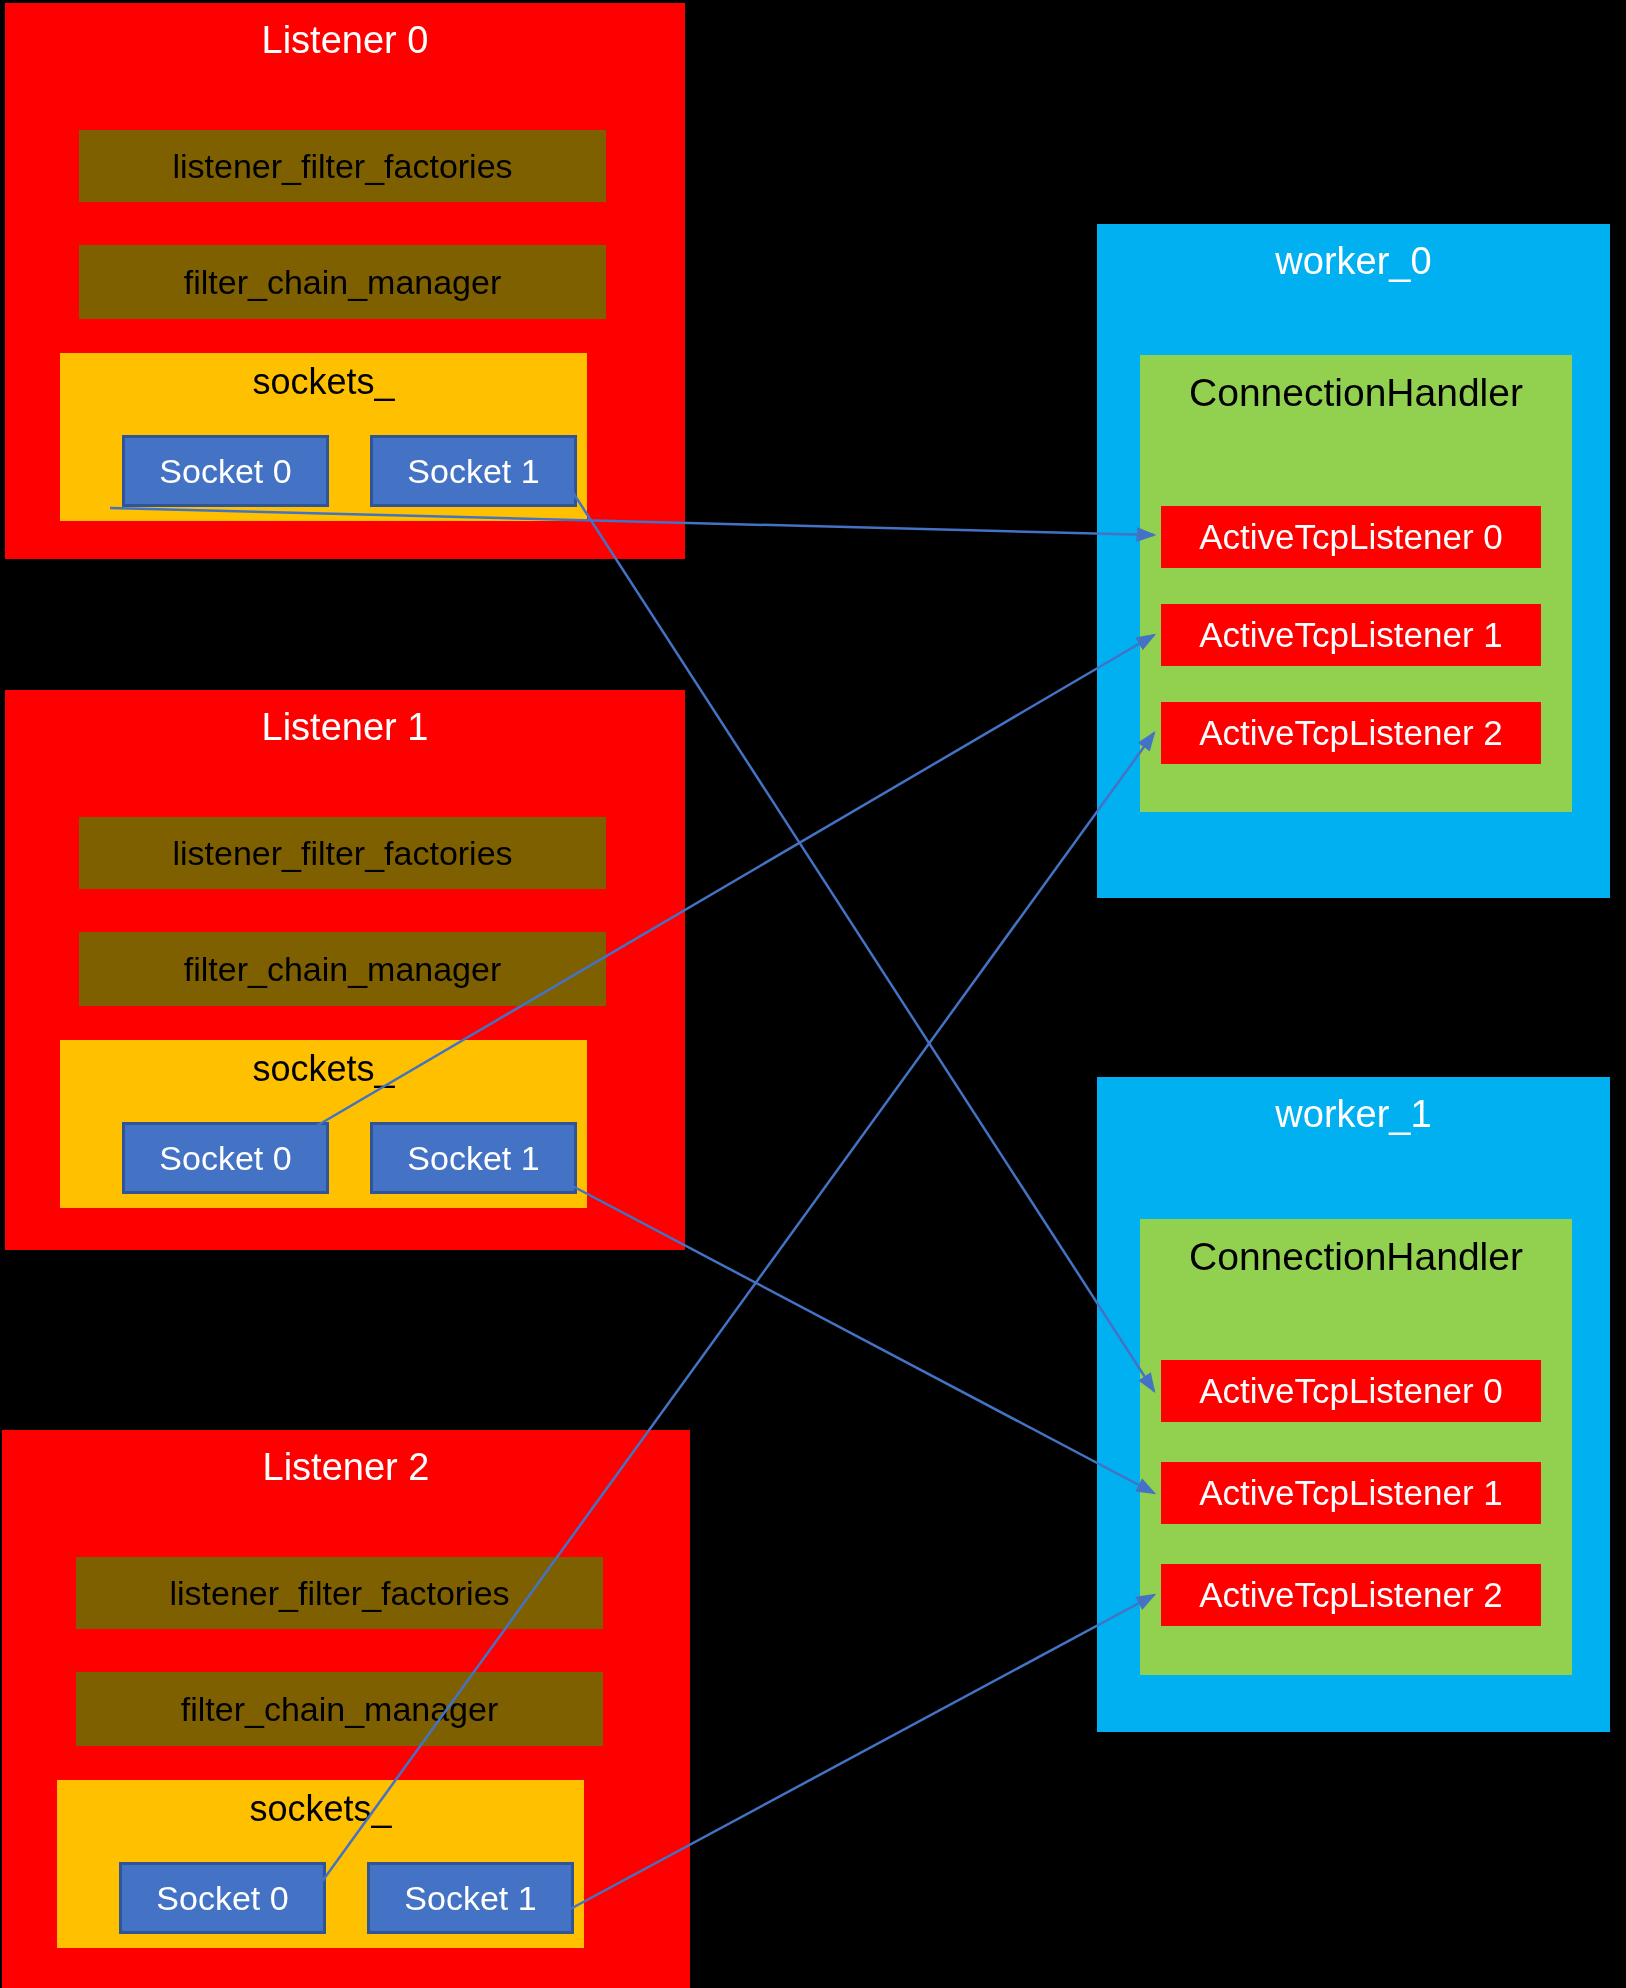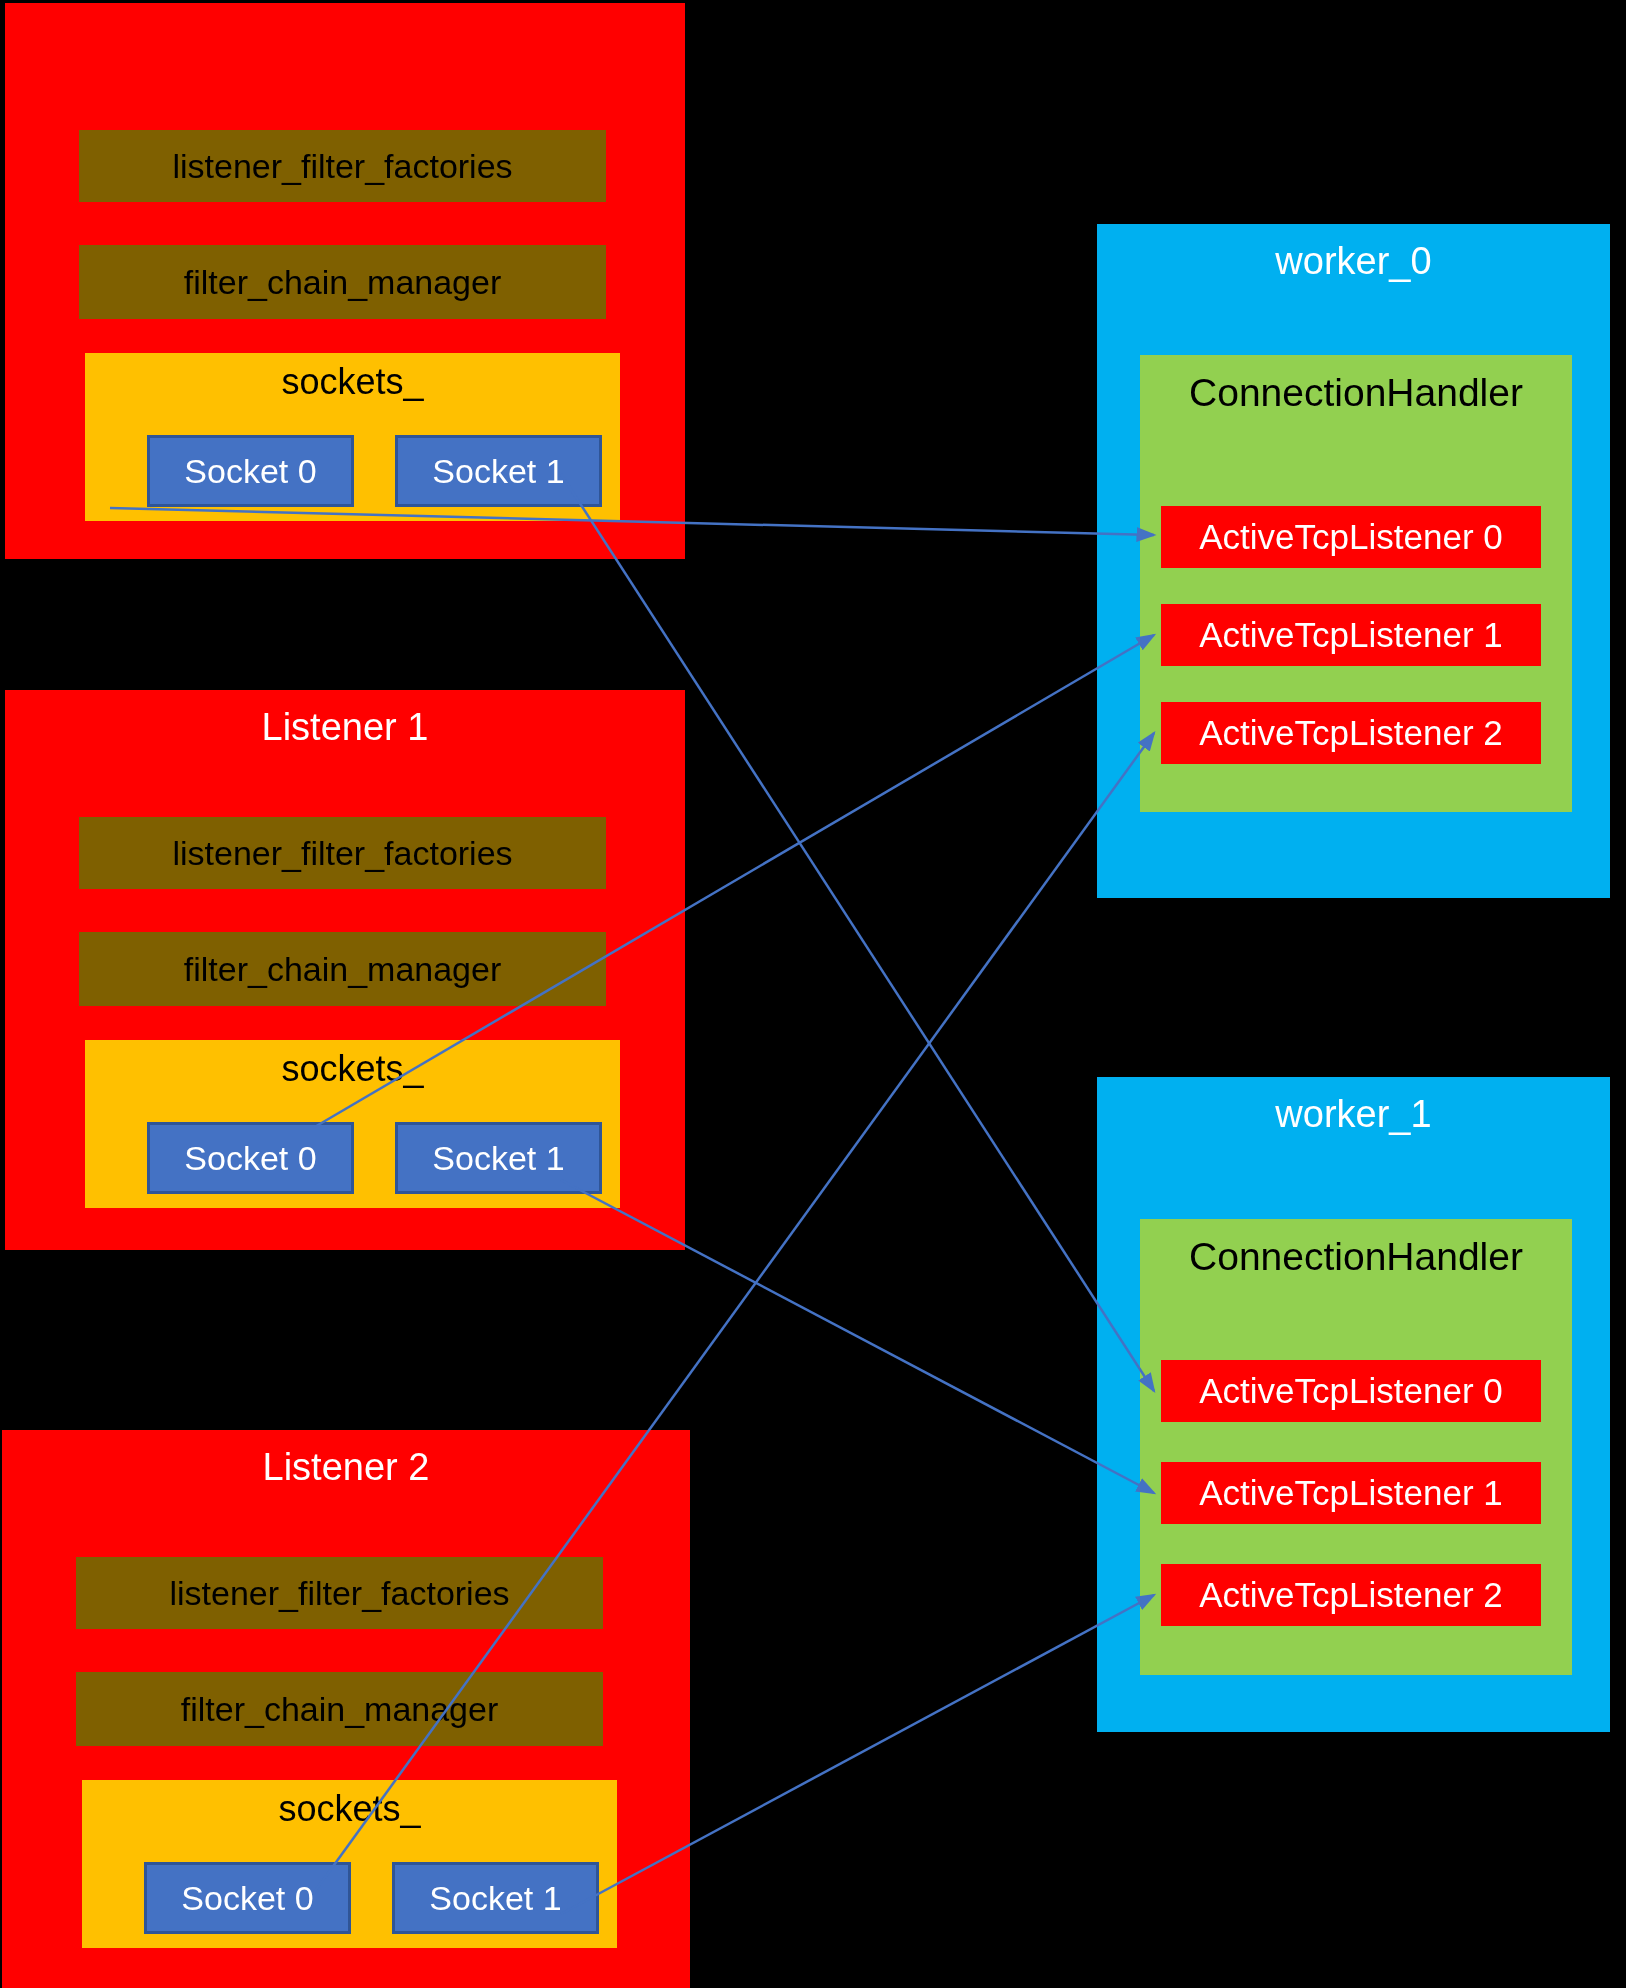--- a/index.html
+++ b/index.html
@@ -23,23 +23,22 @@
   .bar{
     position:absolute;left:66px;width:527px;
     background:#7F6000;color:#000000;
     display:flex;align-items:center;justify-content:center;
     font-size:34px;
     margin-left:8px;
   }
   .lff{top:127px;height:72px;}
   .fcm{top:242px;height:74px;}
   .socketsbox{
-    position:absolute;left:80px;top:350px;width:527px;height:168px;
+    position:absolute;left:55px;top:350px;width:527px;height:168px;
     background:#FFC000;
-    padding-left:8px;
   }
   .stitle{
     position:absolute;top:8px;left:0;width:100%;
     text-align:center;font-size:36px;color:#000000;
   }
   .socket{
     position:absolute;top:82px;width:207px;height:72px;
     background:#4472C4;border:3px solid #2F5597;box-sizing:border-box;
     display:flex;align-items:center;justify-content:center;
     color:#FFFFFF;font-size:34px;margin-left:28px;
@@ -73,20 +72,21 @@
   #edges-svg{
     position:absolute;left:0;top:0;width:1626px;height:1988px;
     pointer-events:none;
   }
   #edges-svg line{stroke:#4472C4;stroke-width:2.5;}
 </style>
 </head>
 <body>
 
 <section class="listener l0">
+  <div class="ltitle">Listener 0</div>
   <div class="bar lff">listener_filter_factories</div>
   <div class="bar fcm">filter_chain_manager</div>
   <div class="socketsbox">
     <div class="stitle">sockets_</div>
     <div class="socket s0">Socket 0</div>
     <div class="socket s1">Socket 1</div>
   </div>
 </section>
 
 <section class="listener l1">

